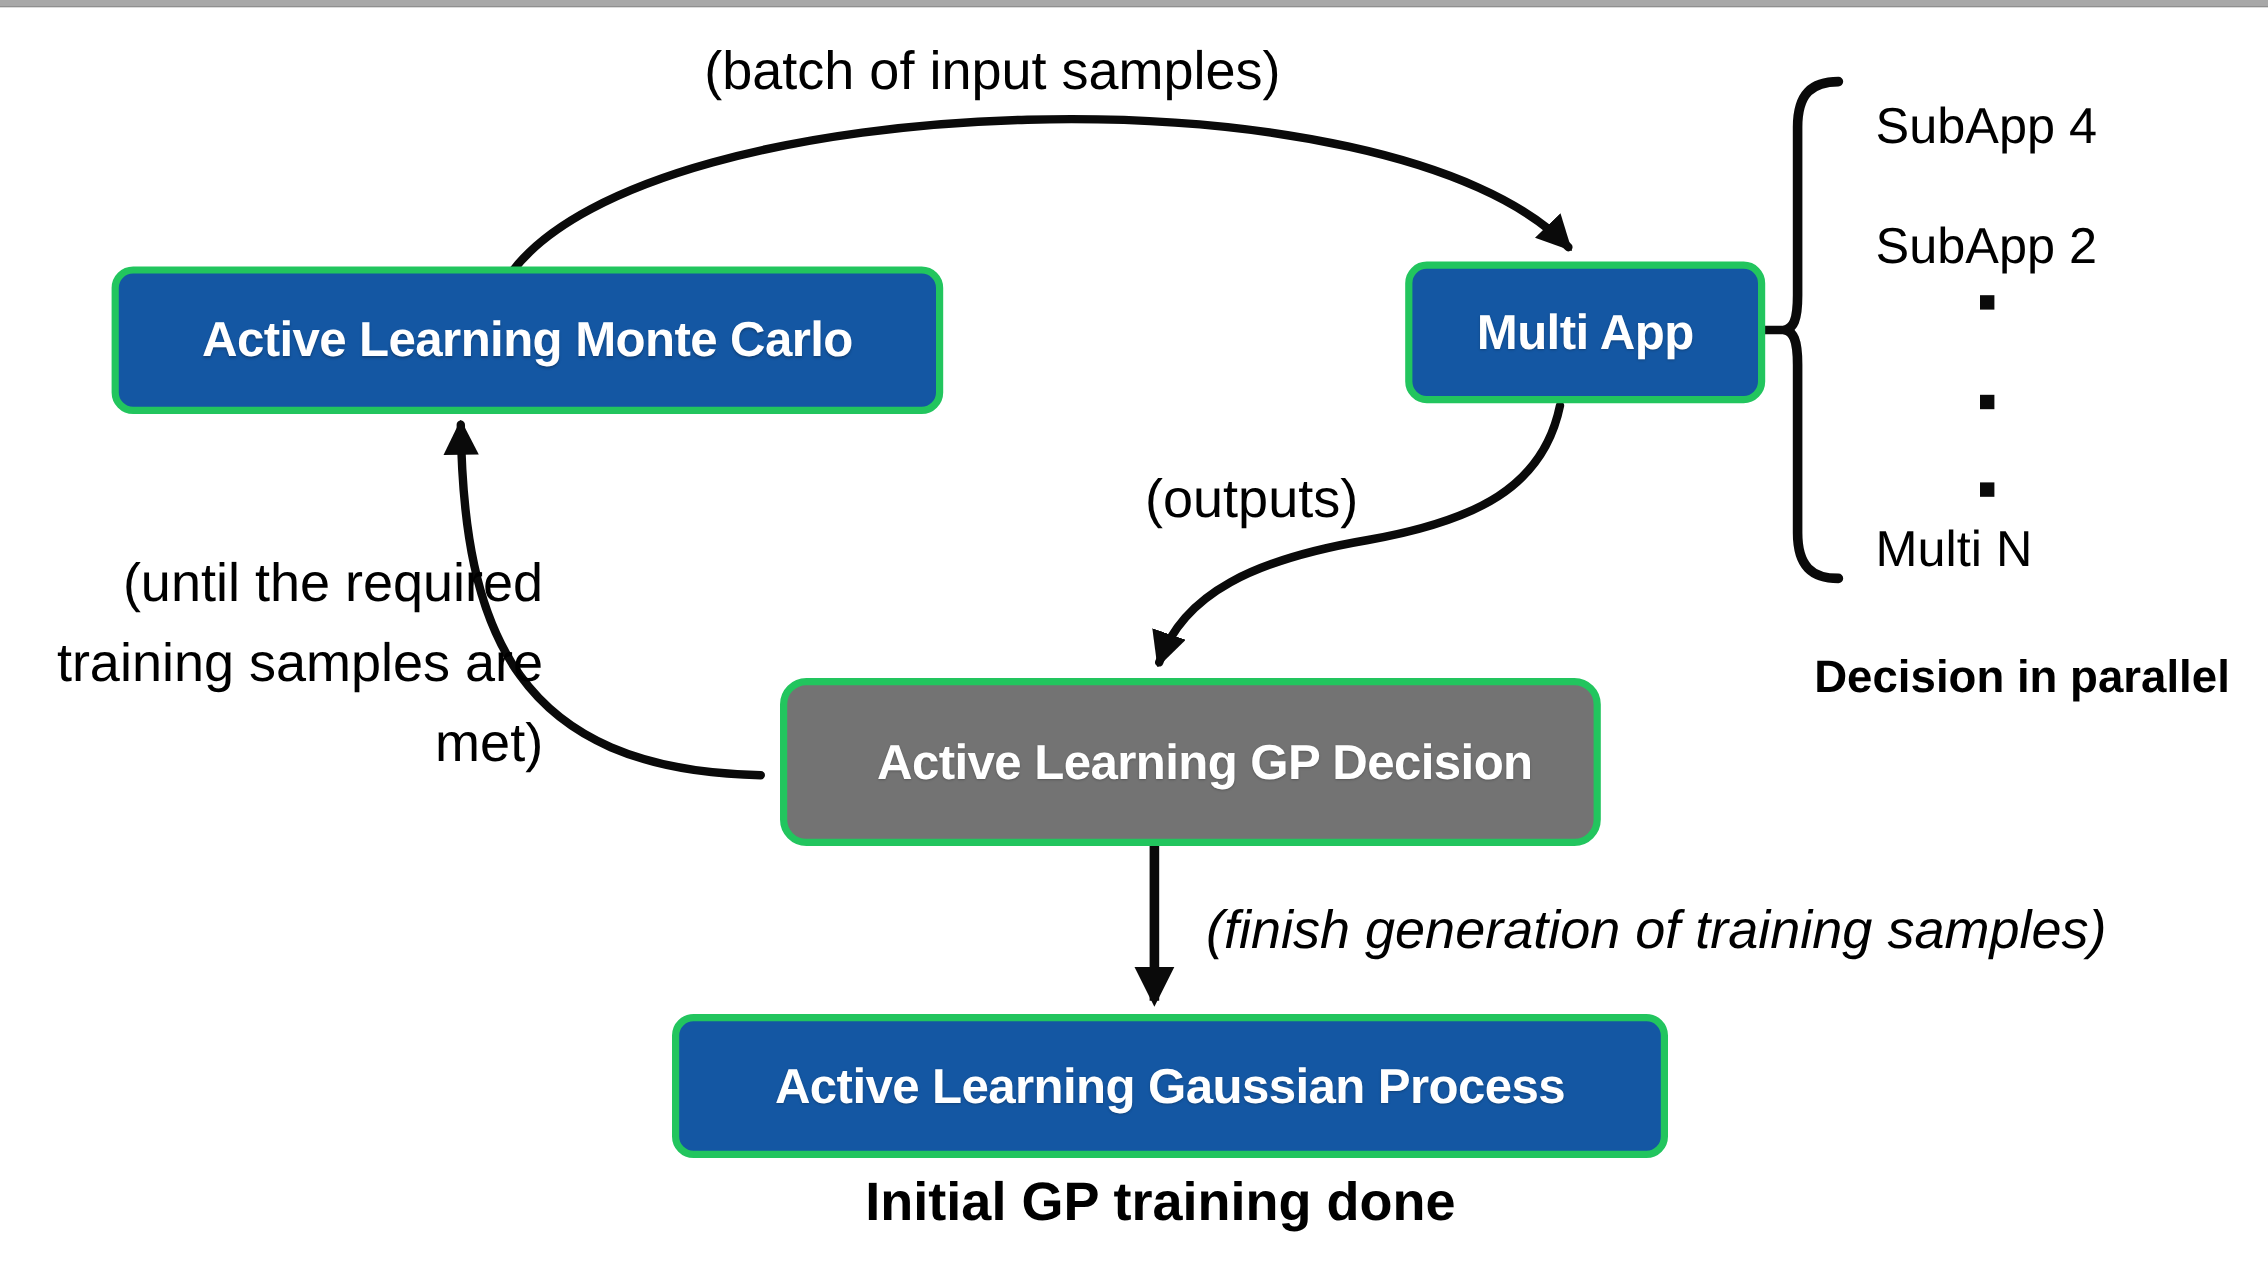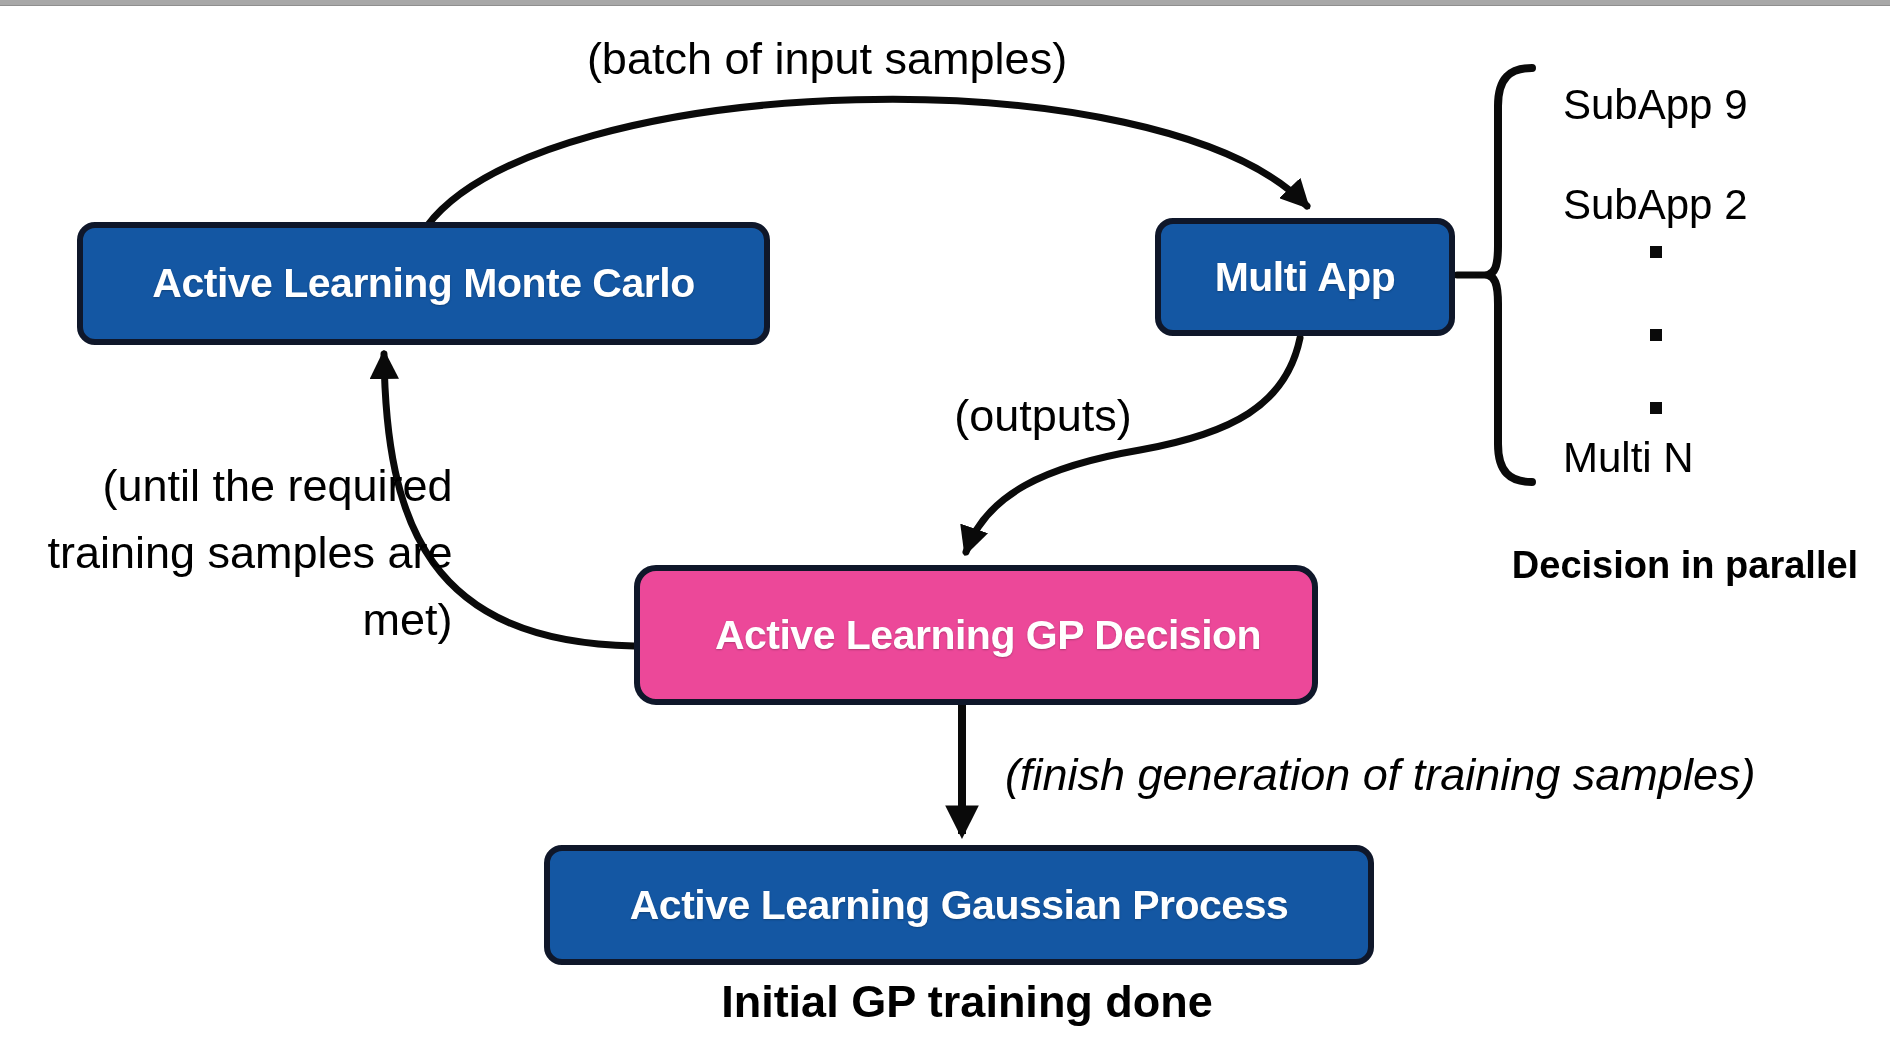--- a/index.html
+++ b/index.html
@@ -3,24 +3,25 @@
 <meta charset="utf-8">
 <style>
   html,body{margin:0;padding:0;background:#ffffff;}
   .stage{
     position:relative;width:1890px;height:1060px;background:#ffffff;
     overflow:hidden;font-family:"Liberation Sans", sans-serif;color:#000;
   }
   .topbar{position:absolute;left:0;top:0;width:1890px;height:5px;background:#a8a8a8;border-bottom:1px solid #8f8f8f;}
   .arrows{position:absolute;left:0;top:0;width:1890px;height:1060px;}
   .node{
-    position:absolute;box-sizing:border-box;border:6px solid #0f172a;
+    position:absolute;box-sizing:border-box;border:6px solid #22c55e;
     display:flex;align-items:center;justify-content:center;
     color:#ffffff;font-weight:bold;font-size:41px;letter-spacing:-0.5px;
     text-shadow:0 1px 2px rgba(0,0,0,0.25);
+    margin-left:16px;
   }
   .node-blue{background:#1457A3;border-radius:18px;}
   .node-green{background:#8CC63F;border-radius:22px;}
   #node-monte-carlo{left:77px;top:222px;width:693px;height:123px;}
   #node-multi-app{left:1155px;top:218px;width:300px;height:118px;}
   #node-gp-decision{left:634px;top:565px;width:684px;height:140px;}
   #node-gaussian-process{left:544px;top:845px;width:830px;height:120px;}
   .lbl{position:absolute;font-size:45px;white-space:nowrap;}
   .center-anchor{transform:translate(-50%,-50%);text-align:center;}
   .left-anchor{transform:translate(0,-50%);}
@@ -68,21 +69,21 @@
   </svg>
 
   <div class="node node-blue" id="node-monte-carlo" style="background-color: rgb(20, 87, 163);">
     <span>Active Learning Monte Carlo</span>
   </div>
 
   <div class="node node-blue" id="node-multi-app" style="background-color: rgb(20, 87, 163);">
     <span>Multi App</span>
   </div>
 
-  <div class="node node-green" id="node-gp-decision" style="background-color: #ec4899; padding-left: 24px;">
+  <div class="node node-green" id="node-gp-decision" style="background-color: #737373; padding-left: 24px;">
     <span>Active Learning GP Decision</span>
   </div>
 
   <div class="node node-blue" id="node-gaussian-process" style="background-color: rgb(20, 87, 163);">
     <span>Active Learning Gaussian Process</span>
   </div>
 
   <div class="lbl center-anchor" id="lbl-batch">(batch of input samples)</div>
 
   <div class="lbl center-anchor" id="lbl-outputs">(outputs)</div>
@@ -90,20 +91,20 @@
   <div class="lbl center-anchor" id="lbl-until">(until the required
 training samples are
 met)</div>
 
   <div class="lbl left-anchor" id="lbl-finish">(finish generation of training samples)</div>
 
   <div class="lbl center-anchor" id="lbl-executed">Decision in parallel</div>
 
   <div class="lbl center-anchor" id="lbl-initial">Initial GP training done</div>
 
-  <div class="subapp" id="subapp-1">SubApp 9</div>
+  <div class="subapp" id="subapp-1">SubApp 4</div>
   <div class="subapp" id="subapp-2">SubApp 2</div>
   <div class="dot" id="dot-1"></div>
   <div class="dot" id="dot-2"></div>
   <div class="dot" id="dot-3"></div>
   <div class="subapp" id="subapp-n">Multi N</div>
 
 </div>
 
 </body></html>

